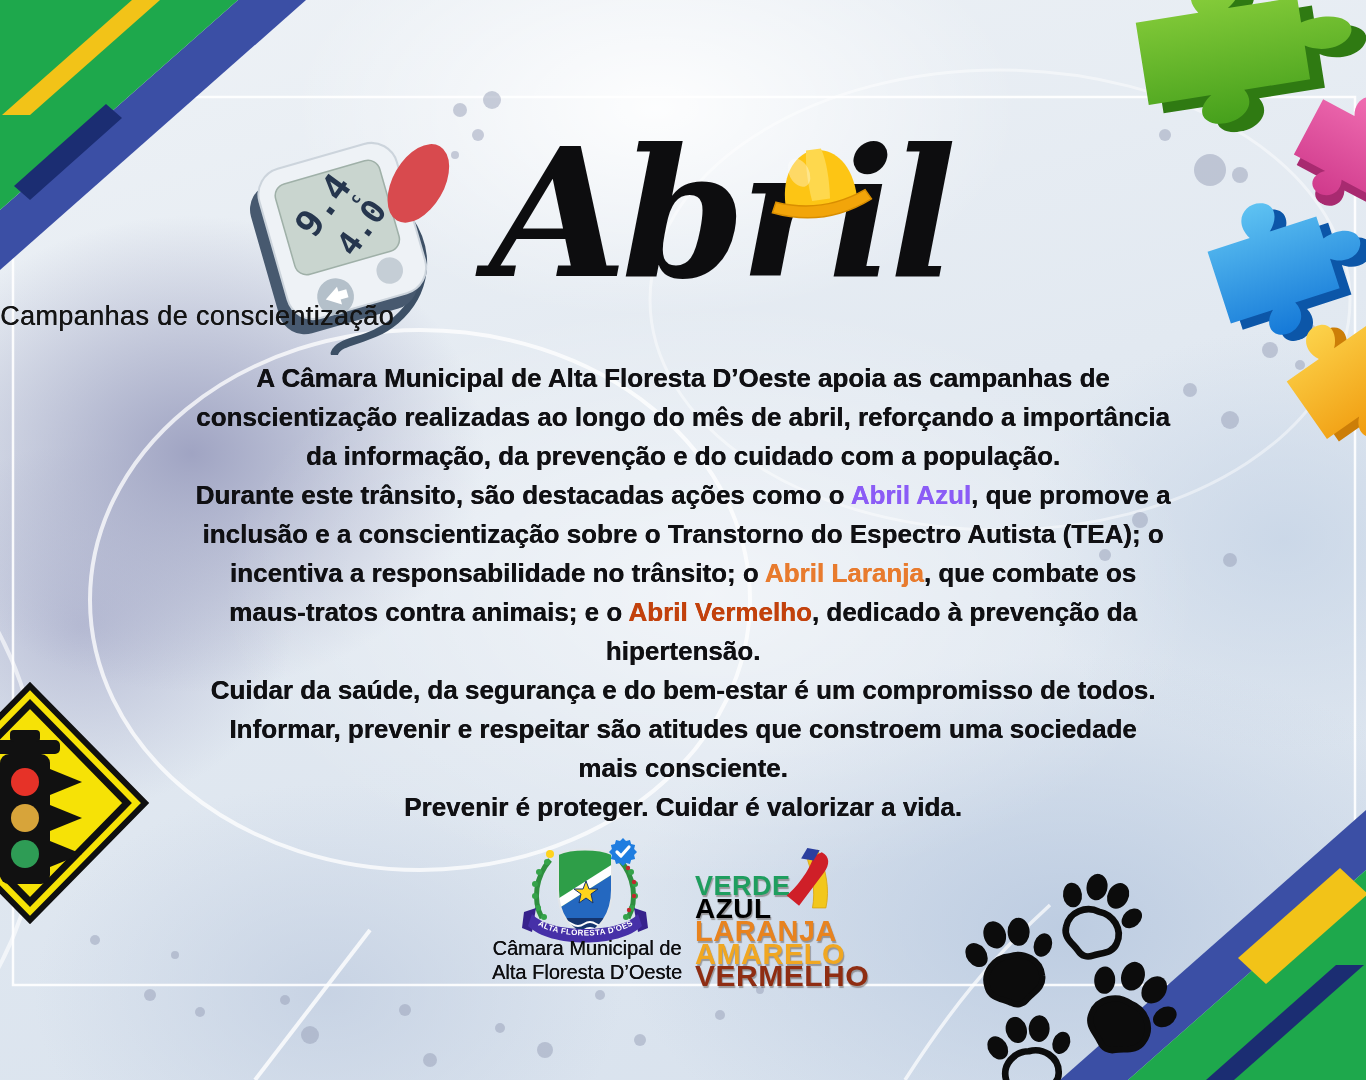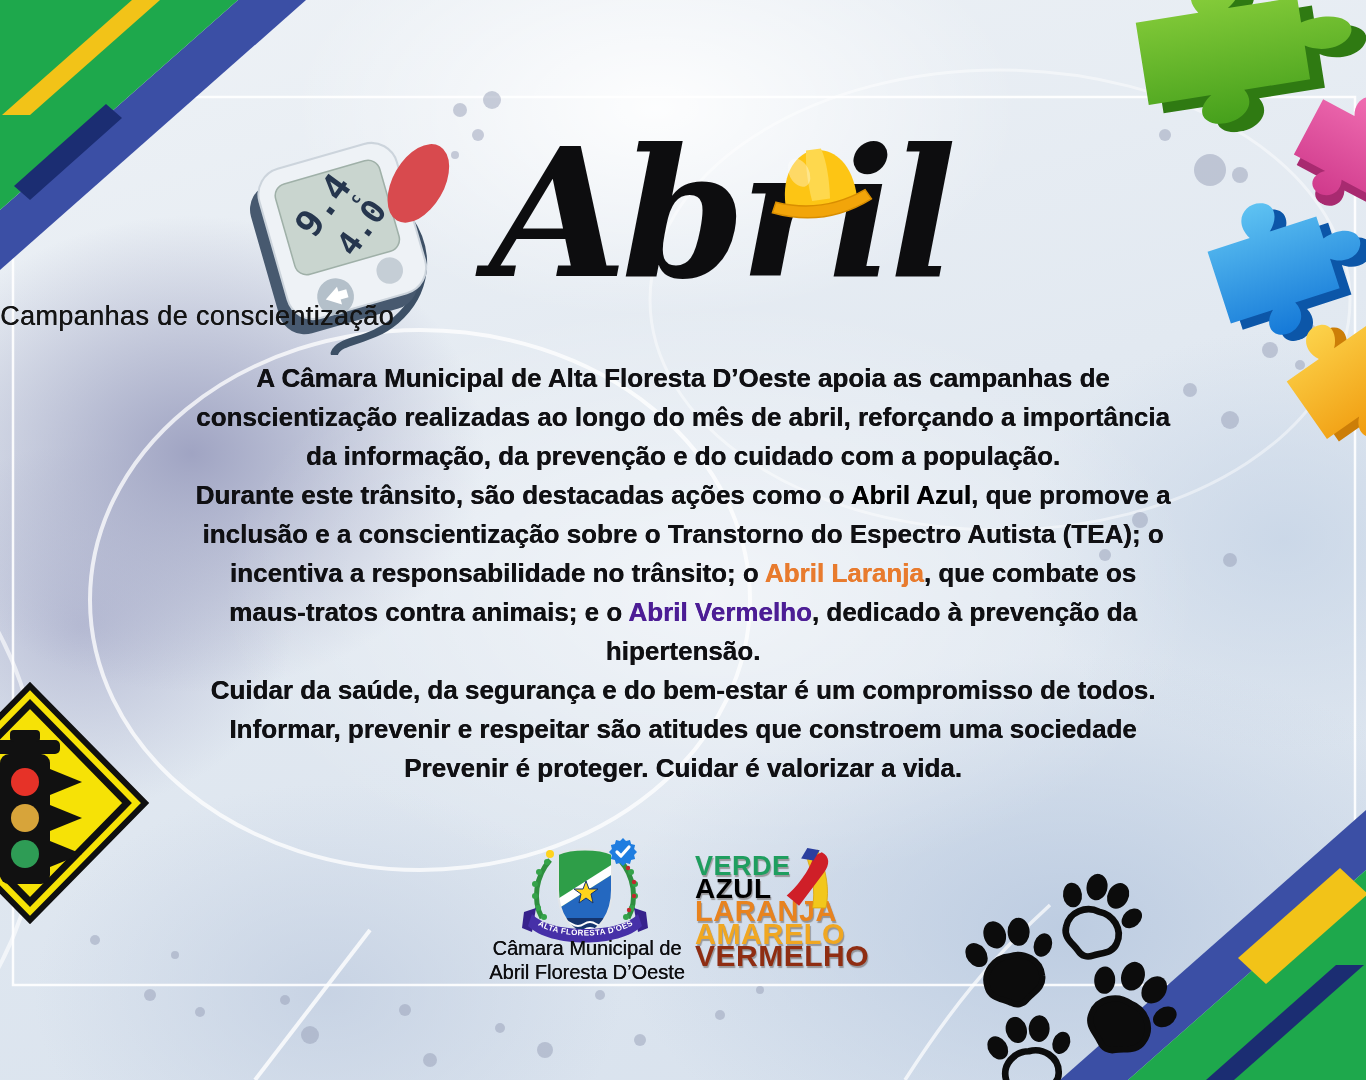--- a/index.html
+++ b/index.html
@@ -173,27 +173,28 @@
     <path d="M6,64 Q56,86 106,64 L101,54 Q56,72 11,54 Z" fill="#f2a50a" stroke="#d98e00" stroke-width="1.5"></path>
     <ellipse cx="38" cy="28" rx="10" ry="15" fill="#ffffff" opacity=".35" transform="rotate(-20 38 28)"></ellipse>
   </svg>
 
   <div class="abs subtitle">Campanhas de conscientização</div>
 
   <div class="abs bodytext" id="body-text">
       <div class="bline"><span>A Câmara Municipal de Alta Floresta D’Oeste apoia as campanhas de</span></div>
       <div class="bline"><span>conscientização realizadas ao longo do mês de abril, reforçando a importância</span></div>
       <div class="bline"><span>da informação, da prevenção e do cuidado com a população.</span></div>
-      <div class="bline"><span>Durante este trânsito, são destacadas ações como o </span><span style="color: #000000;">Abril Azul</span><span>, que promove a</span></div>
+      <div class="bline"><span>Durante este trânsito, são destacadas ações como o </span><span style="color: #8b5cf6;">Abril Azul</span><span>, que promove a</span></div>
       <div class="bline"><span>inclusão e a conscientização sobre o Transtorno do Espectro Autista (TEA); o</span></div>
       <div class="bline"><span>incentiva a responsabilidade no trânsito; o </span><span style="color: rgb(232, 123, 46);">Abril Laranja</span><span>, que combate os</span></div>
-      <div class="bline"><span>maus-tratos contra animais; e o </span><span style="color: #4c1d95;">Abril Vermelho</span><span>, dedicado à prevenção da</span></div>
+      <div class="bline"><span>maus-tratos contra animais; e o </span><span style="color: #c2410c;">Abril Vermelho</span><span>, dedicado à prevenção da</span></div>
       <div class="bline"><span>hipertensão.</span></div>
       <div class="bline"><span>Cuidar da saúde, da segurança e do bem-estar é um compromisso de todos.</span></div>
       <div class="bline"><span>Informar, prevenir e respeitar são atitudes que constroem uma sociedade</span></div>
+      <div class="bline"><span>mais consciente.</span></div>
       <div class="bline"><span>Prevenir é proteger. Cuidar é valorizar a vida.</span></div>
     </div>
 
   <svg class="abs" style="left:-90px;top:678px" width="260" height="250" viewBox="0 0 260 250">
     <polygon points="120,8 235,125 120,242 5,125" fill="#f6e206" stroke="#101010" stroke-width="6"></polygon>
     <polygon points="120,26 217,125 120,224 23,125" fill="none" stroke="#101010" stroke-width="7"></polygon>
     <rect x="80" y="62" width="70" height="14" rx="5" fill="#111111"></rect>
     <rect x="100" y="52" width="30" height="12" rx="4" fill="#111111"></rect>
     <rect x="90" y="76" width="50" height="130" rx="9" fill="#111111"></rect>
     <circle cx="115" cy="104" r="14" fill="#e63228"></circle>
@@ -254,25 +255,25 @@
       <textPath href="#crestBannerPath">ALTA FLORESTA D'OESTE</textPath>
     </text>
     <g transform="translate(103,14)">
       <polygon points="14,0 11.1,3 12.1,7 8.1,8.1 7,12.1 3,11.1 0,14 -3,11.1 -7,12.1 -8.1,8.1 -12.1,7 -11.1,3 -14,0 -11.1,-3 -12.1,-7 -8.1,-8.1 -7,-12.1 -3,-11.1 0,-14 3,-11.1 7,-12.1 8.1,-8.1 12.1,-7 11.1,-3" fill="#1f7de0"></polygon>
       <path d="M-6,0 L-2,4 L6,-5" stroke="#ffffff" stroke-width="3.2" fill="none" stroke-linecap="round" stroke-linejoin="round"></path>
     </g>
   </svg>
 
   <div class="abs org">
     <div>Câmara Municipal de</div>
-    <div>Abril Floresta D’Oeste</div>
+    <div>Alta Floresta D’Oeste</div>
   </div>
 
   <div class="abs ribbonwords" id="ribbon-words">
-      <div class="rw" style="color: rgb(31, 158, 95);">VERDE</div>
+      <div class="rw" style="color: rgb(31, 158, 95); margin-top: 20px;">VERDE</div>
       <div class="rw" style="color: #000000;">AZUL</div>
       <div class="rw" style="color: rgb(232, 131, 31);">LARANJA</div>
       <div class="rw" style="color: rgb(240, 167, 34);">AMARELO</div>
       <div class="rw" style="color: rgb(143, 45, 18); text-align: center;">VERMELHO</div>
     </div>
 
   <svg class="abs" style="left:784px;top:846px" width="58" height="64" viewBox="0 0 55 62">
     <path d="M20,8 L32,4 C40,22 44,42 40,60 L27,60 C30,44 27,24 20,8 Z" fill="#f2c71c" stroke="#d9a50e" stroke-width=".8"></path>
     <path d="M36,6 C44,10 44,18 38,26 L14,58 L2,48 C14,38 26,20 28,10 Z" fill="#cf1f28"></path>
     <polygon points="16,12 22,2 34,4 28,14" fill="#2b3f9e"></polygon>

